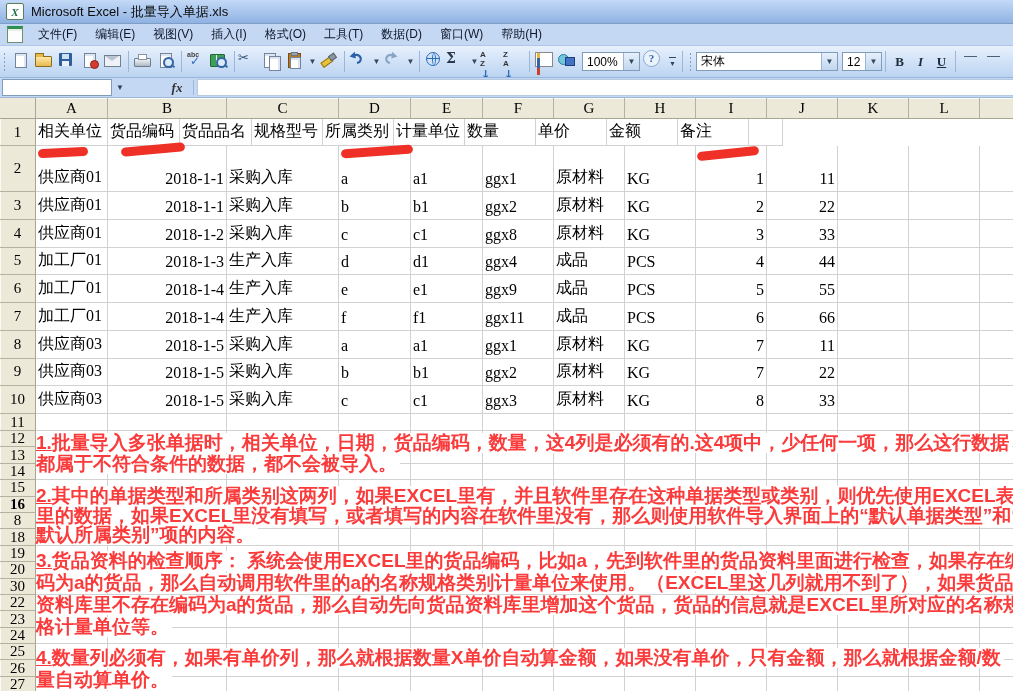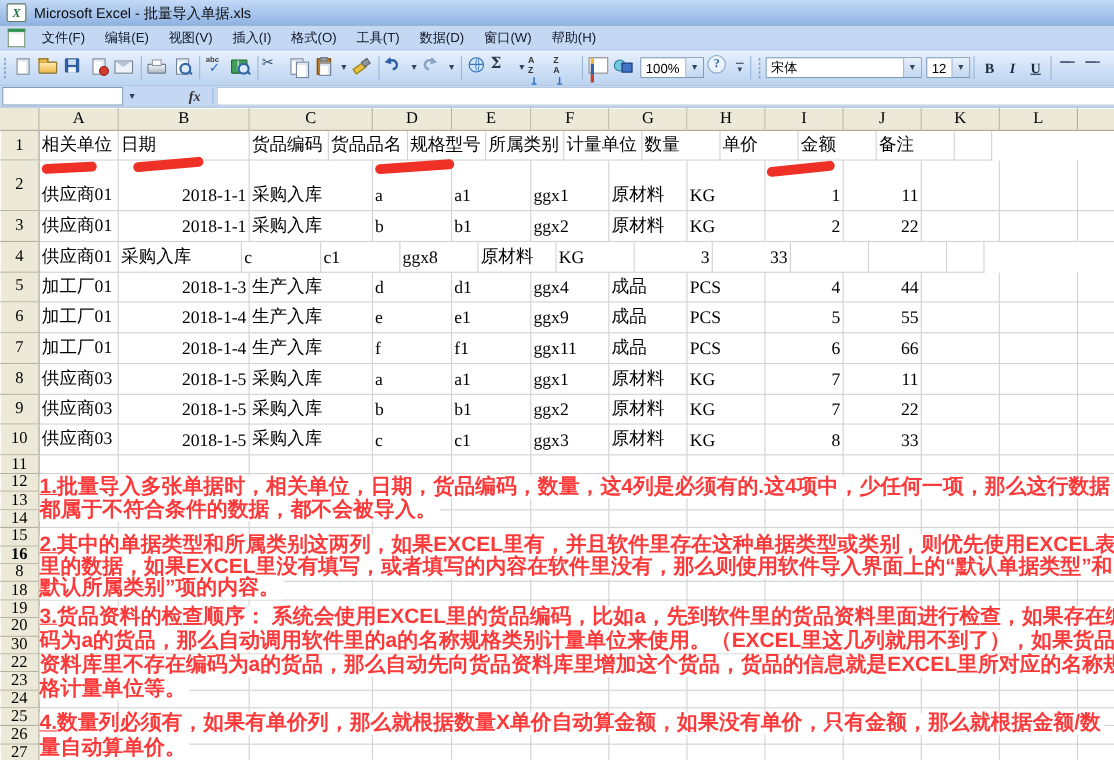--- a/index.html
+++ b/index.html
@@ -371,21 +371,20 @@
       <div class="rh" style="height: 16.4px;">22</div>
       <div class="rh" style="height: 16.4px;">23</div>
       <div class="rh" style="height: 16.4px;">24</div>
       <div class="rh" style="height: 16.4px;">25</div>
       <div class="rh" style="height: 16.4px;">26</div>
       <div class="rh" style="height: 16.4px;">27</div>
     </div>
   <div class="cellrows" id="cells">
       <div class="crow" style="height: 27px;">
         <div class="cell" style="width: 72px;">相关单位</div>
-        <div class="cell" style="width: 119px;">日期</div>
         <div class="cell" style="width: 72px;">货品编码</div>
         <div class="cell" style="width: 72px;">货品品名</div>
         <div class="cell" style="width: 71px;">规格型号</div>
         <div class="cell" style="width: 71px;">所属类别</div>
         <div class="cell" style="width: 71px;">计量单位</div>
         <div class="cell" style="width: 71px;">数量</div>
         <div class="cell" style="width: 71px;">单价</div>
         <div class="cell" style="width: 71px;">金额</div>
         <div class="cell" style="width: 71px;">备注</div>
         <div class="cell" style="width: 34px;"></div>
@@ -415,20 +414,21 @@
         <div class="cell" style="width: 71px;">原材料</div>
         <div class="cell" style="width: 71px;">KG</div>
         <div class="cell num" style="width: 71px;">2</div>
         <div class="cell num" style="width: 71px;">22</div>
         <div class="cell" style="width: 71px;"></div>
         <div class="cell" style="width: 71px;"></div>
         <div class="cell" style="width: 34px;"></div>
       </div>
       <div class="crow" style="height: 27.75px;">
         <div class="cell" style="width: 72px;">供应商01</div>
+        <div class="cell num" style="width: 119px;">2018-1-2</div>
         <div class="cell" style="width: 112px;">采购入库</div>
         <div class="cell" style="width: 72px;">c</div>
         <div class="cell" style="width: 72px;">c1</div>
         <div class="cell" style="width: 71px;">ggx8</div>
         <div class="cell" style="width: 71px;">原材料</div>
         <div class="cell" style="width: 71px;">KG</div>
         <div class="cell num" style="width: 71px;">3</div>
         <div class="cell num" style="width: 71px;">33</div>
         <div class="cell" style="width: 71px;"></div>
         <div class="cell" style="width: 71px;"></div>

